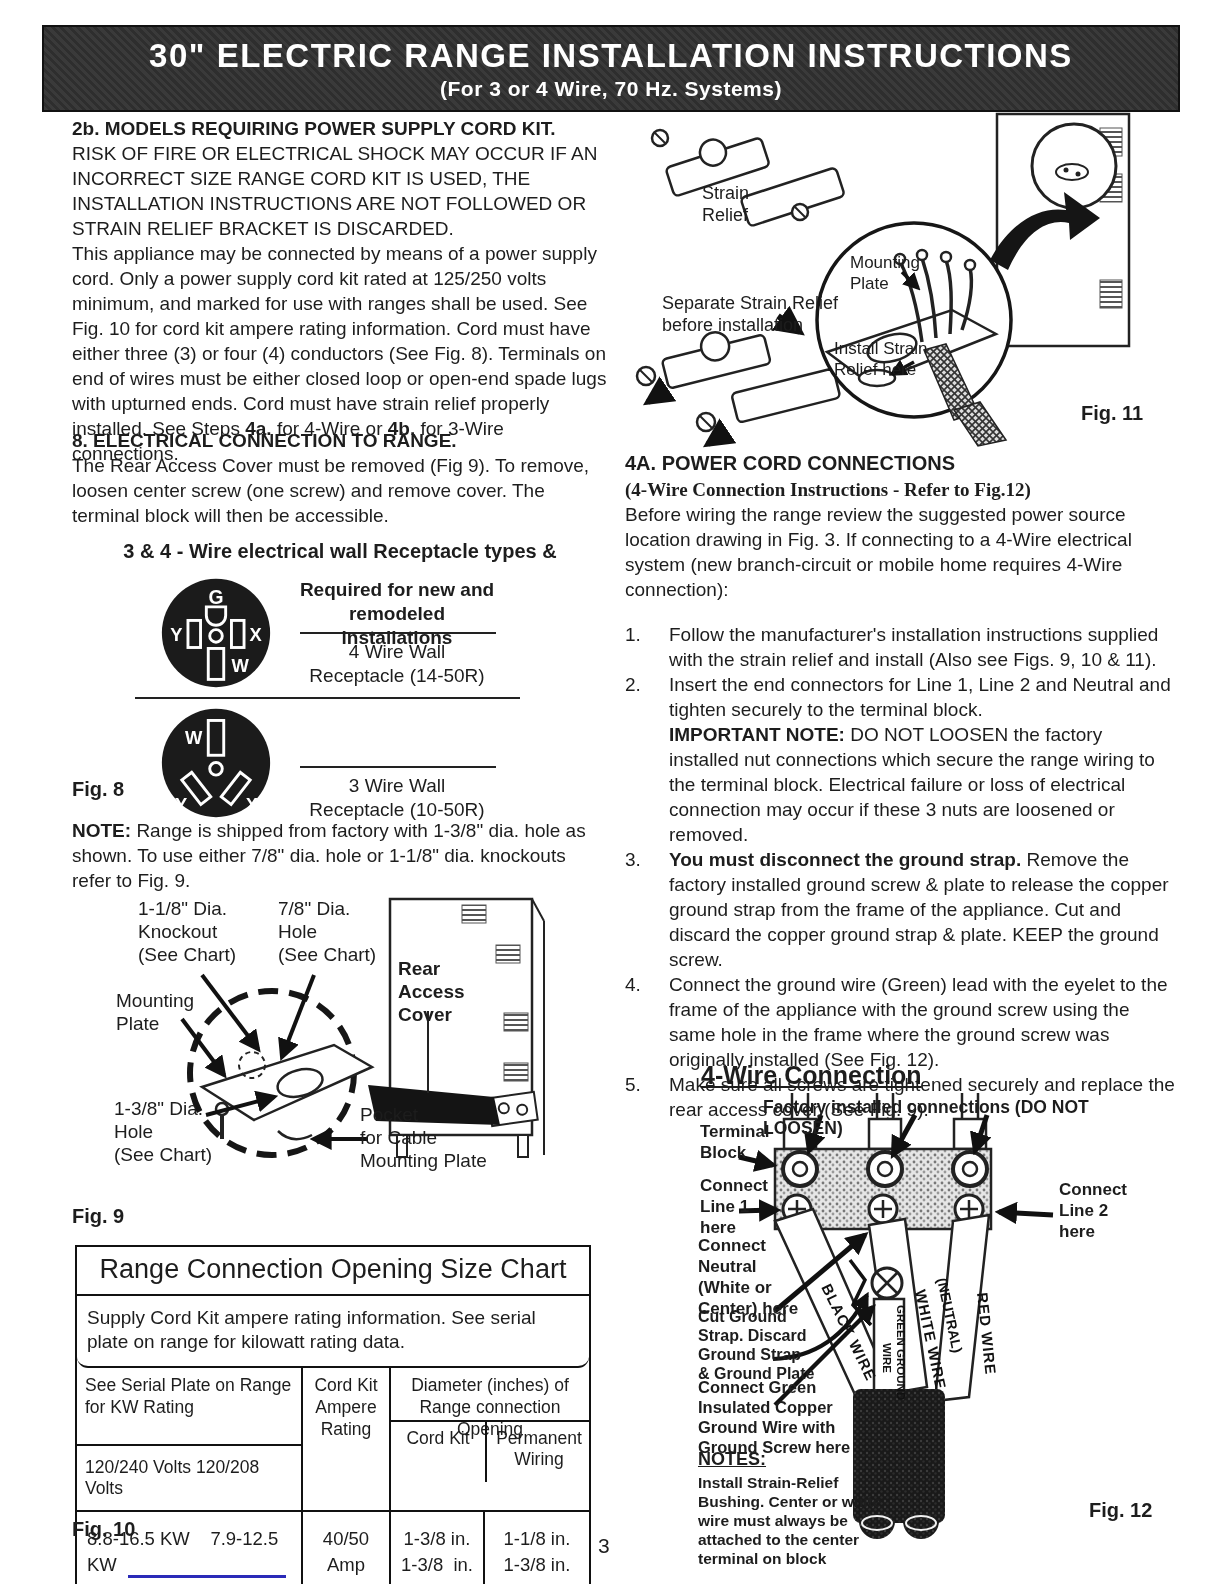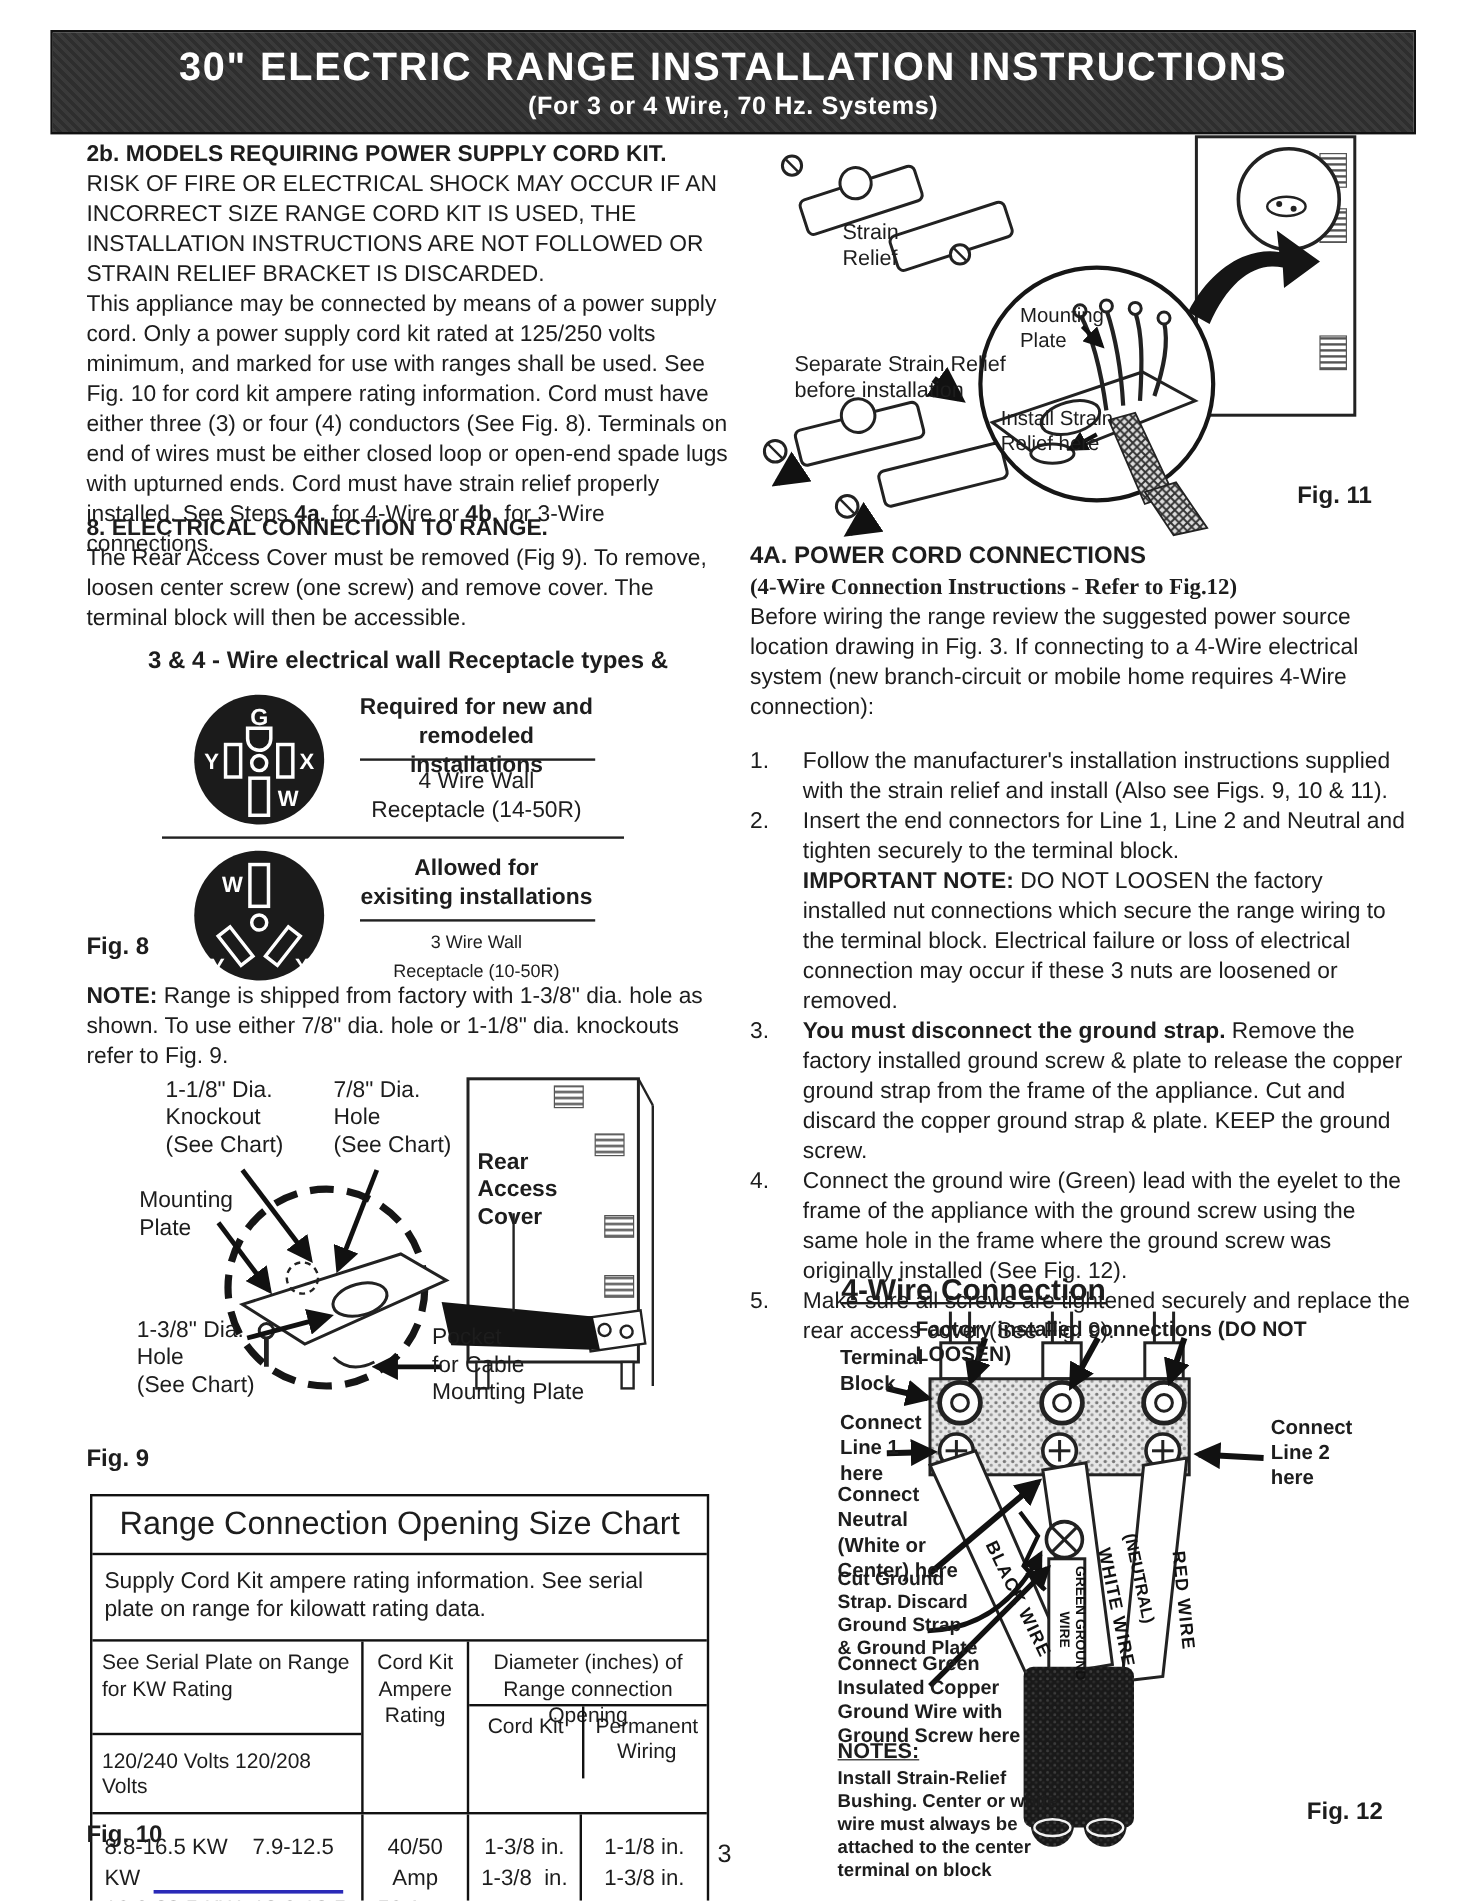--- a/index.html
+++ b/index.html
@@ -13,21 +13,21 @@
   .lbl{font-size:19px;line-height:23px;}
   .banner{left:42px;top:25px;width:1134px;height:83px;
           background:repeating-linear-gradient(45deg,#3a3a3a 0 3px,#2e2e2e 3px 6px);
           border:2px solid #111;text-align:center;color:#fff;}
   .banner h1{margin:10px 0 2px 0;font-size:33px;letter-spacing:1.5px;}
   .banner h2{margin:0;font-size:21px;letter-spacing:.5px;}
   .cap-rule{border-top:2px solid #222;}
   
   .rco{left:75px;top:1245px;width:512px;border:2px solid #111;font-size:18px;}
   .rco .title{font-size:27px;text-align:center;padding:7px 0 9px 0;border-bottom:2px solid #111;}
-  .rco .desc{padding:10px 10px 12px 10px;font-size:19px;line-height:24px;border-bottom:2px solid #111;}
+  .rco .desc{padding:10px 10px 12px 10px;font-size:19px;line-height:24px;border-bottom:2px solid #111;border-radius:11px;}
   .rco .grid{display:grid;grid-template-columns:224px 88px 200px;}
   .rco .c{box-sizing:border-box;}
   .rco .vl{border-left:2px solid #111;}
   .rco .hdr1{padding:6px 8px;font-size:17.5px;line-height:22px;height:64px;}
   .rco .hdr2{padding:8px 8px;font-size:17.5px;height:48px;display:flex;align-items:center;}
   .rco .hline{border-top:2px solid #111;}
   .rco .amp{display:flex;align-items:flex-start;justify-content:center;text-align:center;padding-top:6px;font-size:17.5px;line-height:22px;}
   .rco .dia{padding:6px 4px;font-size:17.5px;line-height:22px;text-align:center;height:52px;box-sizing:border-box;}
   .rco .sub{display:grid;grid-template-columns:94px 106px;}
   .rco .subc{padding:6px 2px;text-align:center;font-size:17.5px;line-height:21px;height:60px;box-sizing:border-box;}
@@ -86,24 +86,22 @@
     <circle cx="60" cy="66" r="6.5" fill="none" stroke="#fff" stroke-width="3"></circle>
     <g transform="rotate(-38 40 86)">
         <rect x="33" y="70" width="13" height="32" fill="none" stroke="#fff" stroke-width="3"></rect>
       </g>
     <g transform="rotate(38 80 86)">
         <rect x="74" y="70" width="13" height="32" fill="none" stroke="#fff" stroke-width="3"></rect>
       </g>
     <text x="24" y="110" fill="#fff" font-size="19" font-weight="bold" text-anchor="middle">Y</text>
     <text x="97" y="110" fill="#fff" font-size="19" font-weight="bold" text-anchor="middle">X</text>
   </svg>
-  <div class="abs pre b" style="left:292px;top:712px;width:210px;text-align:center;font-size:19px;line-height:24px;">Allowed for
-exisiting installations</div>
   <div class="abs cap-rule" style="left:300px;top:766px;width:196px;"></div>
-  <div class="abs pre" style="left:292px;top:774px;width:210px;text-align:center;font-size:15px;line-height:24px;">3 Wire Wall
+  <div class="abs pre" style="left:292px;top:774px;width:210px;text-align:center;font-size:19px;line-height:24px;">3 Wire Wall
 Receptacle (10-50R)</div>
   <div class="abs b fig-label" style="left:72px;top:778px;">Fig. 8</div>
 
   <div class="abs body-txt" style="left:72px;top:818px;width:536px;">
     <span class="b">NOTE:</span><span>  Range is shipped from factory with 1-3/8" dia. hole as shown. To use either 7/8" dia. hole or 1-1/8" dia. knockouts refer to Fig. 9.</span>
   </div>
 
   <div class="abs" style="left:72px;top:893px;width:536px;height:345px;">
     <svg width="536" height="345" viewBox="0 0 536 345">
       <defs>

